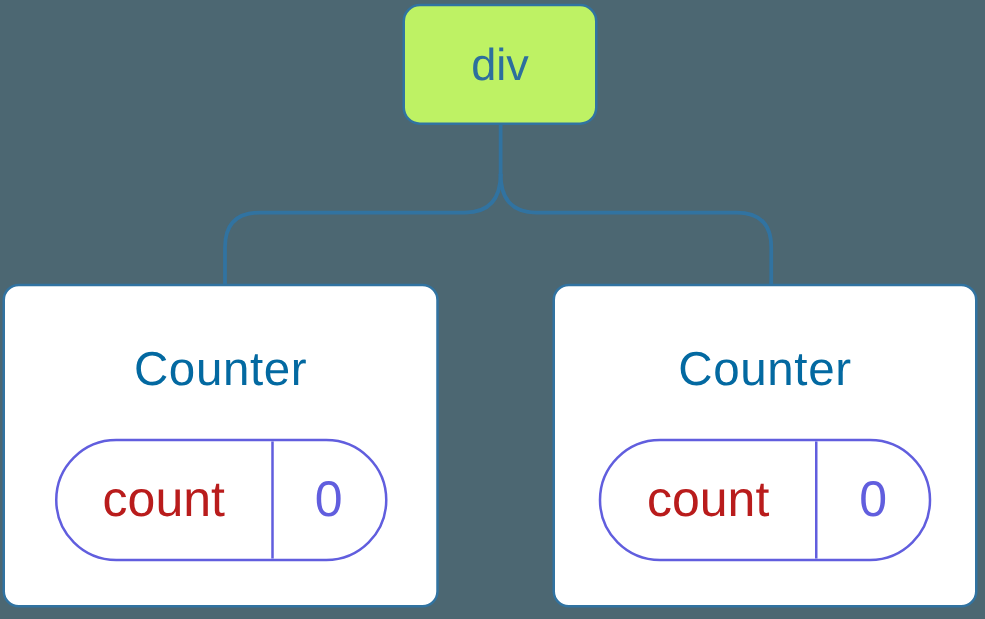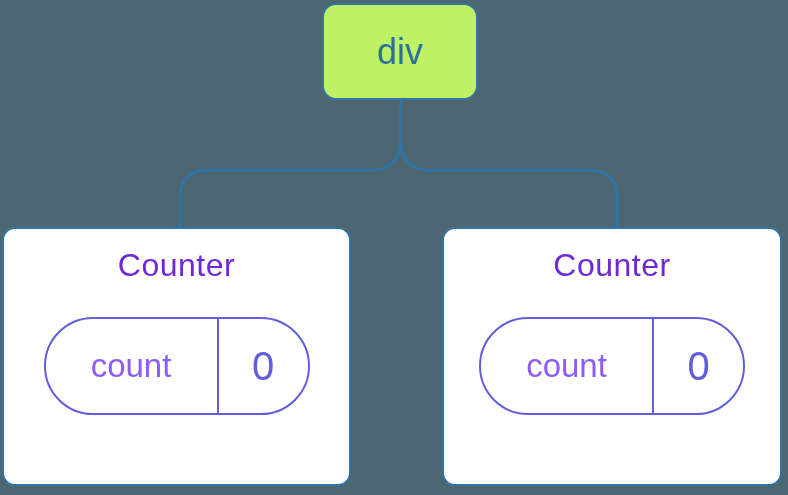--- a/index.html
+++ b/index.html
@@ -48,45 +48,45 @@
     border: 2px solid #3173A1;
     border-radius: 13px;
     box-sizing: border-box;
     display: flex;
     flex-direction: column;
     align-items: center;
   }
   .card-left  { left: 2px;   width: 349px; }
   .card-right { left: 442px; width: 340px; }
   .card-title {
-    margin-top: 20px;
-    font-size: 32px;
+    margin-top: 48px;
+    font-size: 38px;
     font-weight: 500;
     letter-spacing: 0.5px;
-    color: #6d28d9;
+    color: #0369a1;
     line-height: 1;
   }
   .pill {
     margin-top: 36px;
     width: 266px;
     height: 98px;
     border: 2px solid #615EDE;
     border-radius: 49px;
     box-sizing: border-box;
     display: flex;
     overflow: hidden;
     background: #FFFFFF;
   }
   .pill-key {
     flex: 0 0 171px;
     display: flex;
     align-items: center;
     justify-content: center;
-    font-size: 33px;
-    color: #8b5cf6;
+    font-size: 40px;
+    color: #b91c1c;
     border-right: 2px solid #615EDE;
   }
   .pill-value {
     flex: 1 1 auto;
     display: flex;
     align-items: center;
     justify-content: center;
     font-size: 40px;
     color: #615EDE;
   }

